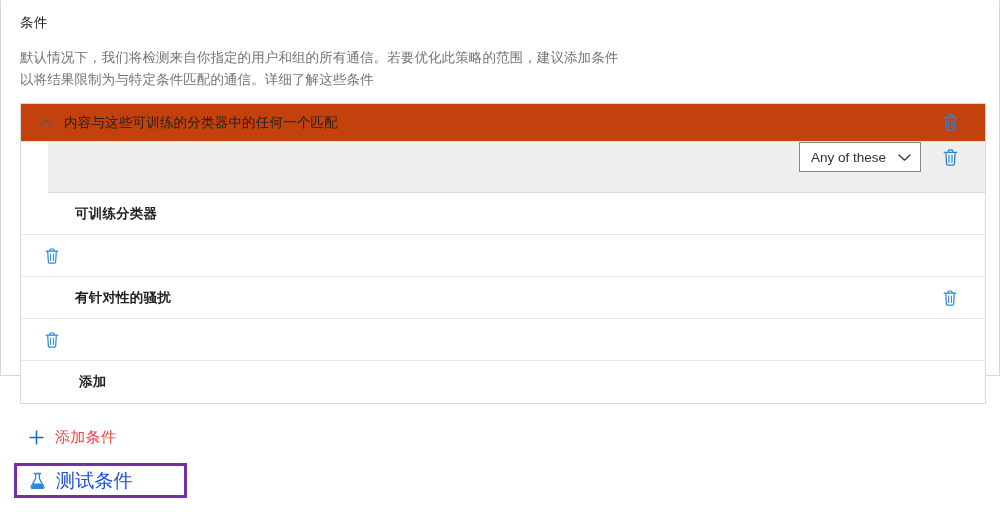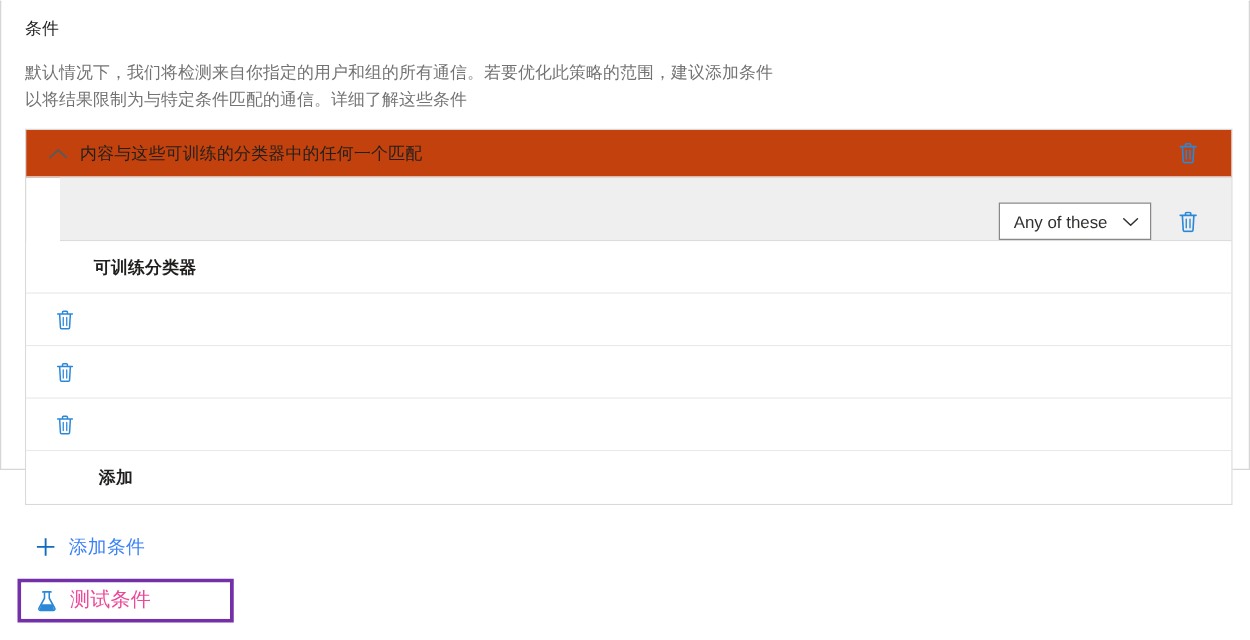--- a/index.html
+++ b/index.html
@@ -80,21 +80,21 @@
   }
   .panel-header-label {
     font-size: 13.5px;
     color: #201f1e;
     flex: 1 1 auto;
     letter-spacing: 0.2px;
   }
 
   .operator-row {
     display: flex;
-    align-items: flex-end;
+    align-items: flex-start;
     justify-content: flex-end;
     height: 51px;
     background: #efefef;
     border-bottom: 1px solid #dcdcdc;
     padding: 0 10px 0 8px;
     margin-left: 27px;
   }
   .dropdown {
     display: inline-flex;
     align-items: center;
@@ -152,21 +152,21 @@
   }
   .plus-icon {
     width: 17px; height: 17px;
     display: inline-flex;
     align-items: center;
     justify-content: center;
     margin-right: 10px;
   }
   .add-condition-label {
     font-size: 15px;
-    color: #3b82f6;
+    color: #ef4444;
     letter-spacing: 0.3px;
   }
 
   .test-condition-wrap {
     position: absolute;
     left: 13px;
     top: 462px;
     width: 173px;
     height: 35px;
     border: 3px solid #7430a8;
@@ -184,22 +184,22 @@
   }
   .flask-icon {
     width: 18px; height: 18px;
     display: inline-flex;
     align-items: center;
     justify-content: center;
     margin-right: 10px;
     flex: 0 0 auto;
   }
   .test-condition-label {
-    font-size: 16px;
-    color: #ec4899;
+    font-size: 19px;
+    color: #1d4ed8;
     letter-spacing: 0.2px;
   }
 </style>
 </head>
 <body>
 
 <div id="page">
 
   <div class="section-title">条件</div>
 
@@ -256,20 +256,21 @@
         <svg width="14" height="16" viewBox="0 0 15 17" aria-hidden="true">
           <path d="M1.2 3.3 H13.8" stroke="#2b88d8" stroke-width="1.3" stroke-linecap="round" fill="none"></path>
           <path d="M5.4 3.3 V1.8 a0.8 0.8 0 0 1 0.8-0.8 h2.6 a0.8 0.8 0 0 1 0.8 0.8 V3.3" fill="none" stroke="#2b88d8" stroke-width="1.3" stroke-linejoin="round"></path>
           <path d="M2.9 3.5 L3.6 15.2 a0.9 0.9 0 0 0 0.9 0.85 h6 a0.9 0.9 0 0 0 0.9-0.85 L12.1 3.5" fill="none" stroke="#2b88d8" stroke-width="1.3" stroke-linejoin="round"></path>
           <path d="M6 6.3 V13.2 M9 6.3 V13.2" stroke="#2b88d8" stroke-width="1.1" stroke-linecap="round" fill="none"></path>
         </svg>
       </span>
     </div>
 
     <div class="row">
+      <span class="row-label">有针对性的骚扰</span>
       <span class="trash-btn">
         <svg width="14" height="16" viewBox="0 0 15 17" aria-hidden="true">
           <path d="M1.2 3.3 H13.8" stroke="#2b88d8" stroke-width="1.3" stroke-linecap="round" fill="none"></path>
           <path d="M5.4 3.3 V1.8 a0.8 0.8 0 0 1 0.8-0.8 h2.6 a0.8 0.8 0 0 1 0.8 0.8 V3.3" fill="none" stroke="#2b88d8" stroke-width="1.3" stroke-linejoin="round"></path>
           <path d="M2.9 3.5 L3.6 15.2 a0.9 0.9 0 0 0 0.9 0.85 h6 a0.9 0.9 0 0 0 0.9-0.85 L12.1 3.5" fill="none" stroke="#2b88d8" stroke-width="1.3" stroke-linejoin="round"></path>
           <path d="M6 6.3 V13.2 M9 6.3 V13.2" stroke="#2b88d8" stroke-width="1.1" stroke-linecap="round" fill="none"></path>
         </svg>
       </span>
     </div>
 

